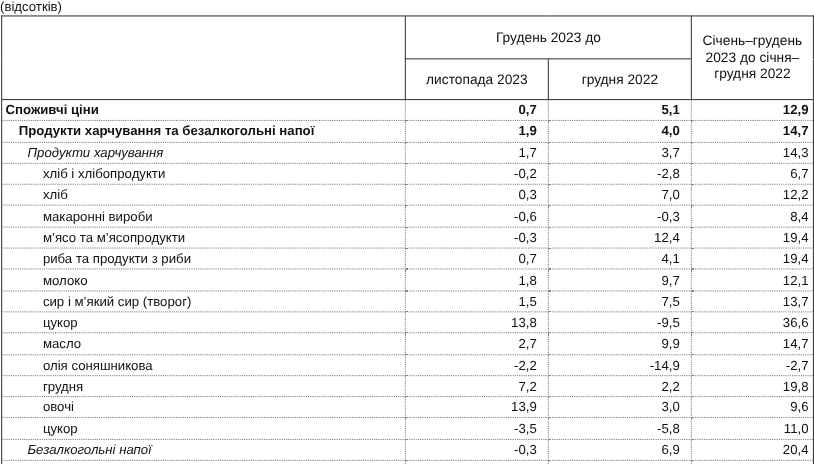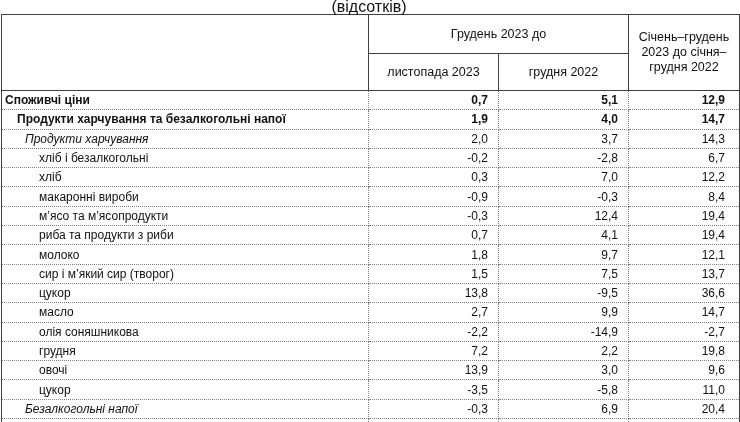--- a/index.html
+++ b/index.html
@@ -6,22 +6,22 @@
   html,body { width:740px; height:422px; background:#ffffff; overflow:hidden; }
   body {
     font-family:"Liberation Sans", sans-serif;
     color:#111111;
     font-size:12px;
   }
   .page { width:740px; height:422px; position:relative; }
   .caption {
     height:14px;
     line-height:13px;
-    text-align:center;
-    font-size:16px;
+    text-align:left;
+    font-size:12px;
     padding-right:2px;
   }
   table.stats-table {
     border-collapse:collapse;
     table-layout:fixed;
     width:738px;
     margin-left:1px;
   }
   col.c-label  { width:367px; }
   col.c-val1   { width:130px; }
@@ -47,21 +47,21 @@
     vertical-align:middle;
     padding-top:0;
     padding-bottom:0;
     overflow:hidden;
     white-space:nowrap;
   }
   tbody tr { height:19.3px; }
   tbody tr:first-child td { border-top:1px solid #404040; }
   tbody td.label { border-left:1px solid #404040; text-align:left; }
   tbody td.val   { text-align:right; padding-right:10px; }
-  tbody td.val.last { border-right:1px solid #404040; padding-right:14px; }
+  tbody td.val.last { border-right:1px solid #404040; padding-right:4px; }
   tbody tr.bold td { font-weight:bold; }
 
   td.indent-0 { padding-left:3px;margin-top:21px; }
   td.indent-1 { padding-left:15px; }
   td.indent-2 { padding-left:23px;font-style:italic; }
   td.indent-3 { padding-left:37px; }
 
   tbody tr.partial td { border-top:1px dotted #808080; }
 </style>
 </head>
@@ -96,39 +96,39 @@
           <td class="val last">12,9</td>
         </tr>
         <tr class="bold">
           <td class="label indent-1">Продукти харчування та безалкогольні напої</td>
           <td class="val">1,9</td>
           <td class="val">4,0</td>
           <td class="val last">14,7</td>
         </tr>
         <tr>
           <td class="label indent-2">Продукти харчування</td>
-          <td class="val">2,0</td>
+          <td class="val">1,7</td>
           <td class="val">3,7</td>
           <td class="val last">14,3</td>
         </tr>
         <tr>
-          <td class="label indent-3">хліб і безалкогольні</td>
+          <td class="label indent-3">хліб і хлібопродукти</td>
           <td class="val">-0,2</td>
           <td class="val">-2,8</td>
           <td class="val last">6,7</td>
         </tr>
         <tr>
           <td class="label indent-3">хліб</td>
           <td class="val">0,3</td>
           <td class="val">7,0</td>
           <td class="val last">12,2</td>
         </tr>
         <tr>
           <td class="label indent-3">макаронні вироби</td>
-          <td class="val">-0,9</td>
+          <td class="val">-0,6</td>
           <td class="val">-0,3</td>
           <td class="val last">8,4</td>
         </tr>
         <tr>
           <td class="label indent-3">м’ясо та м’ясопродукти</td>
           <td class="val">-0,3</td>
           <td class="val">12,4</td>
           <td class="val last">19,4</td>
         </tr>
         <tr>

